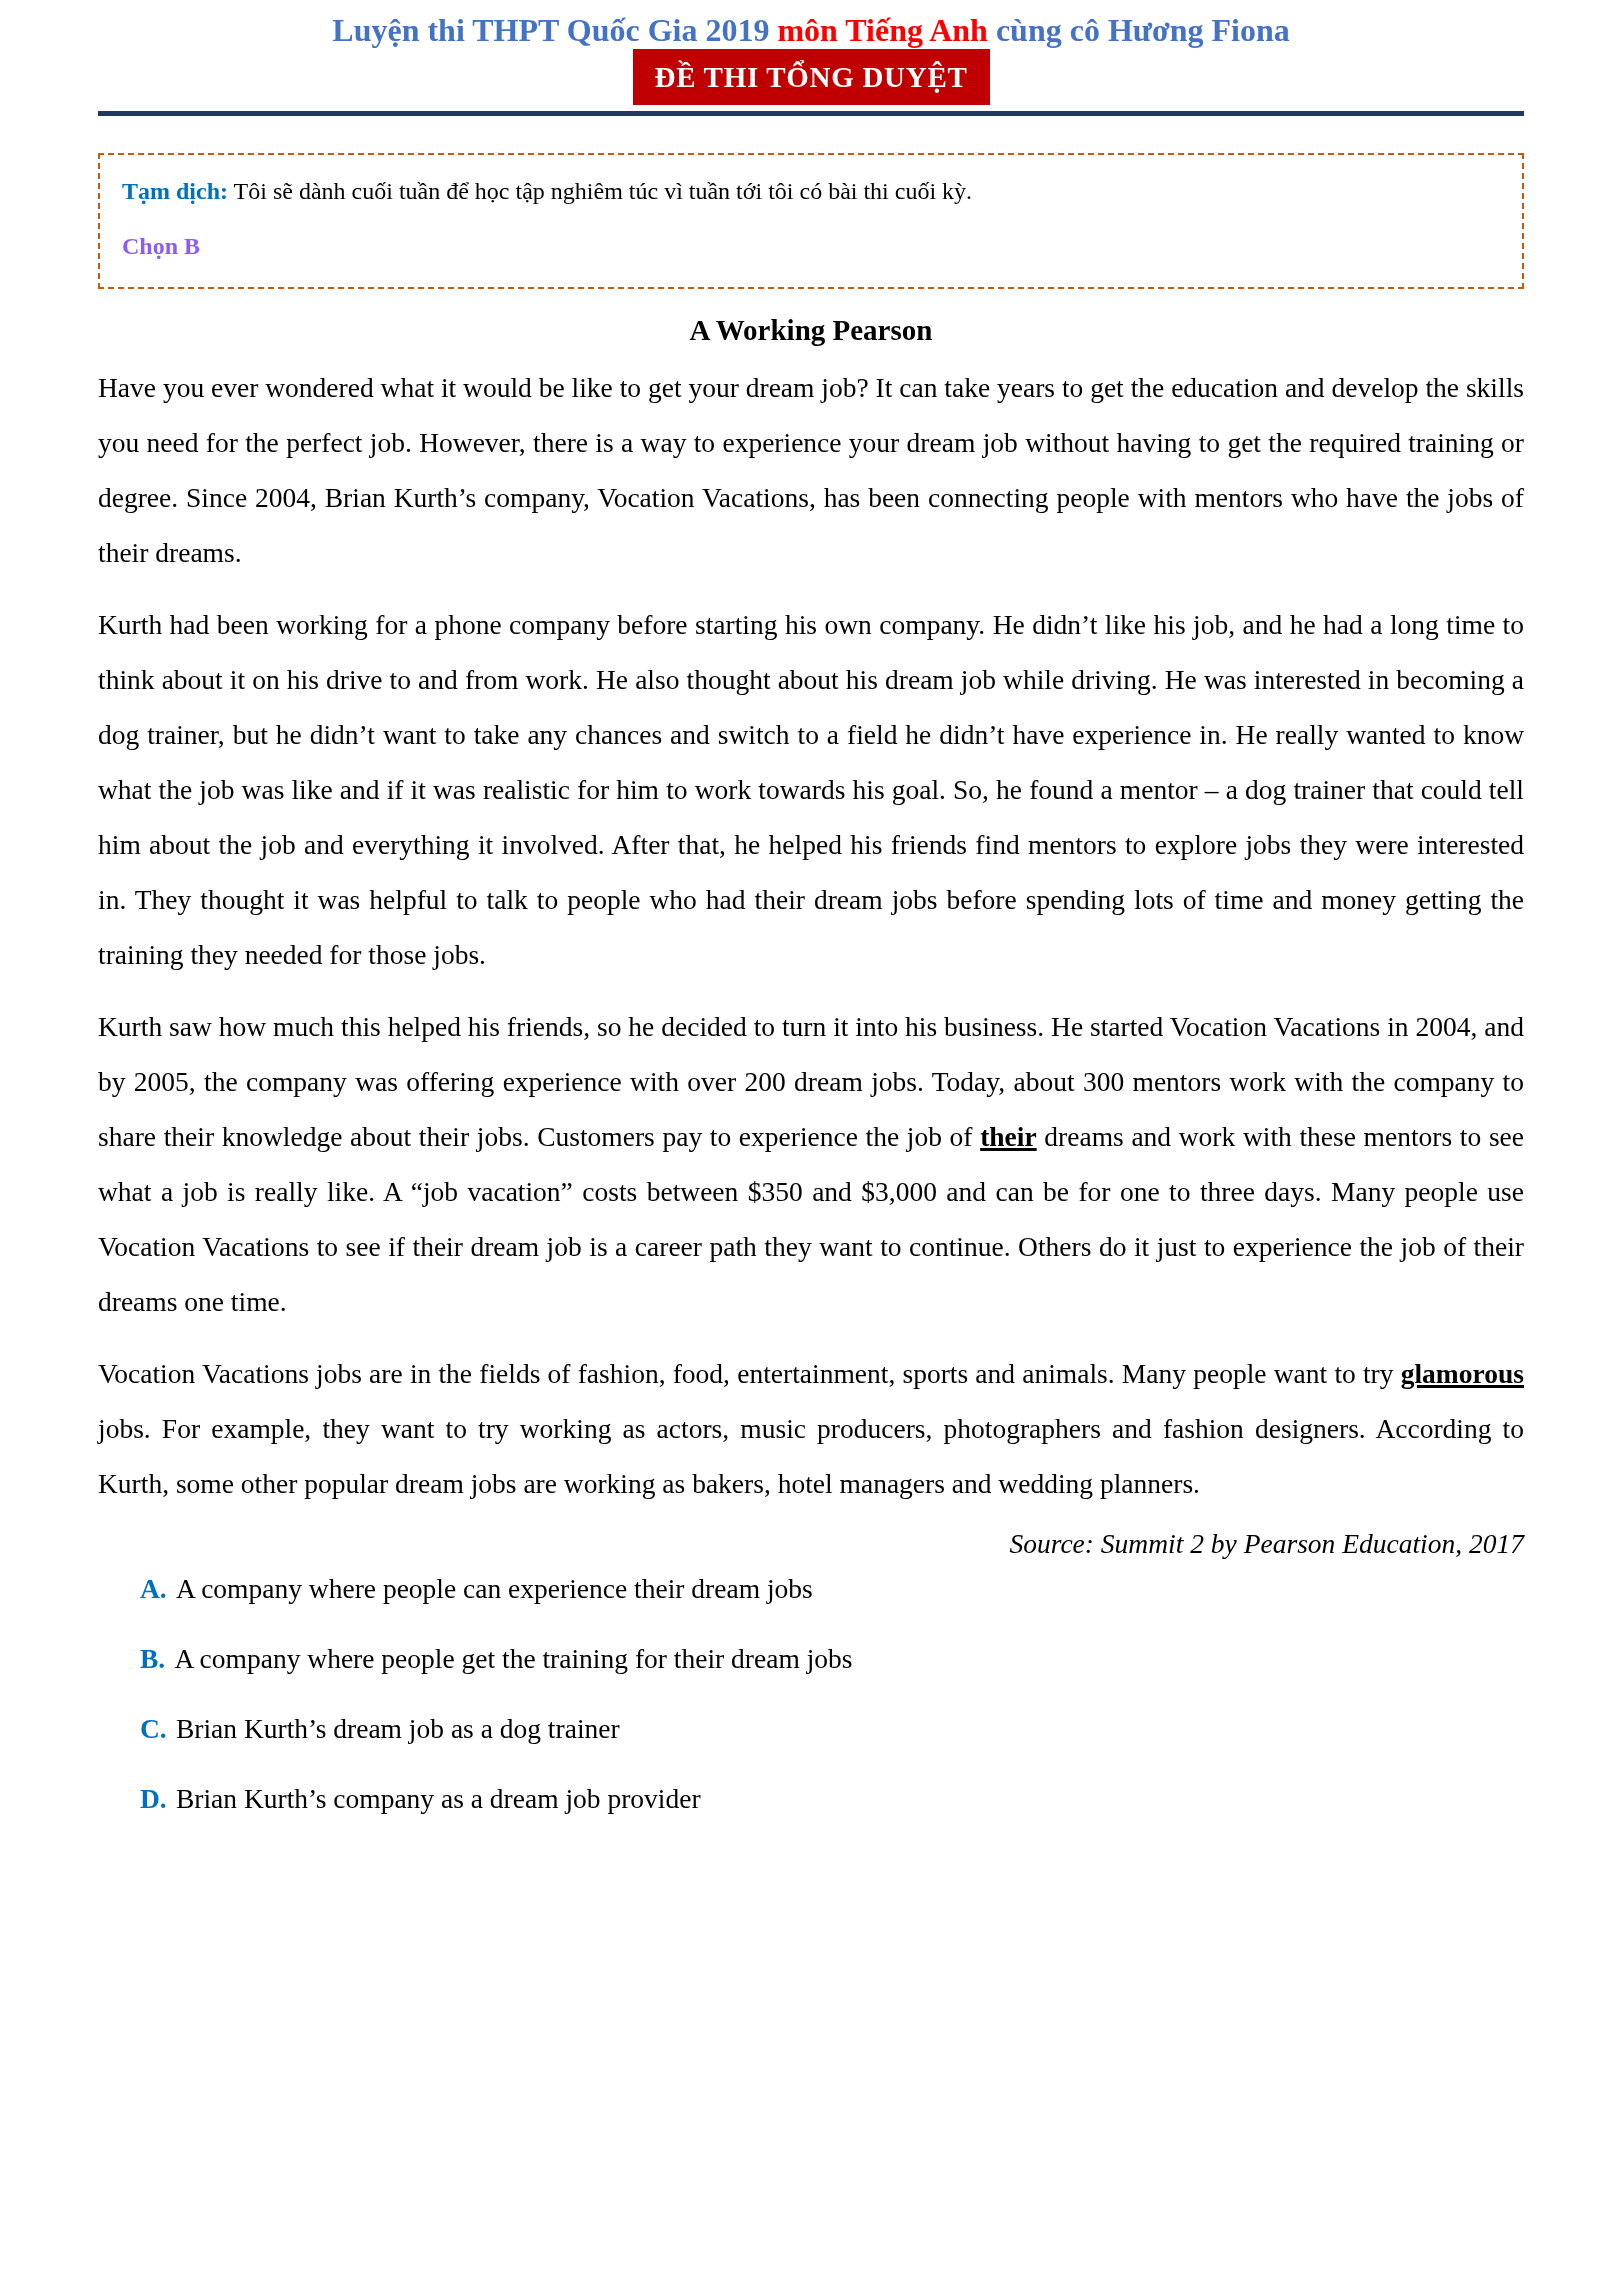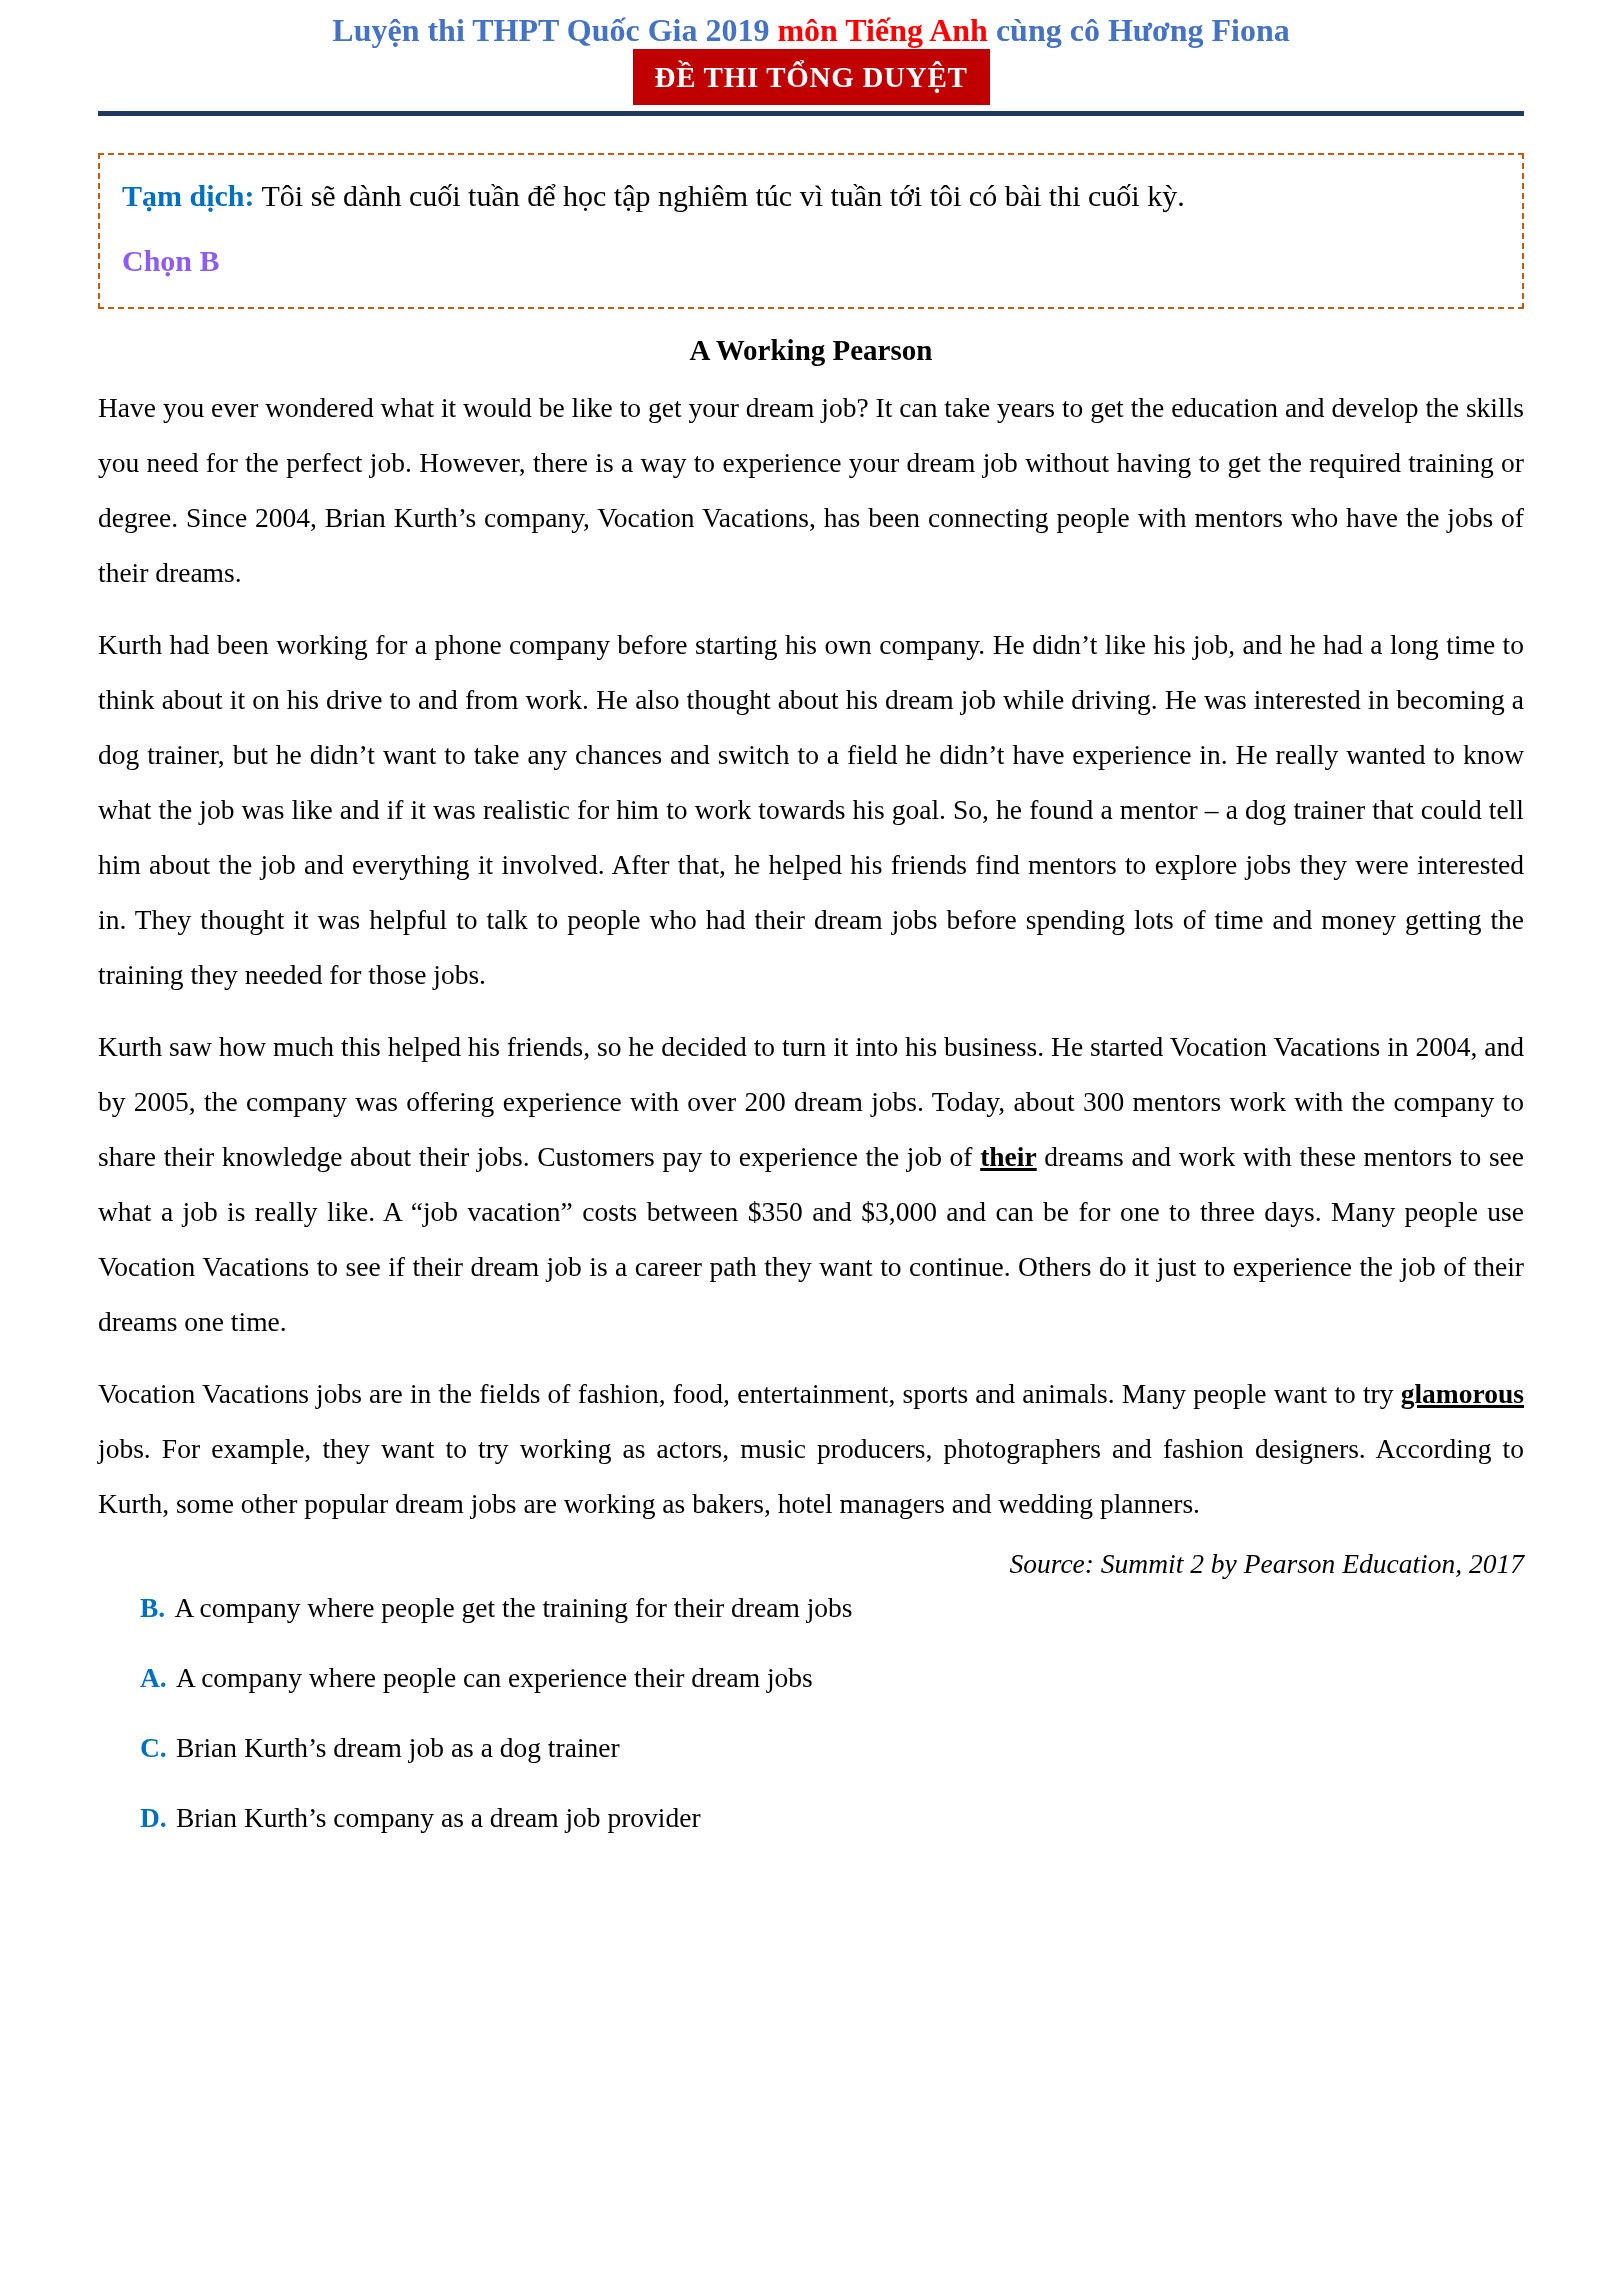--- a/index.html
+++ b/index.html
@@ -43,21 +43,21 @@
     padding: 11.8px 22px;
     letter-spacing: 0.7px;
     white-space: nowrap;
   }
 
   
   .trans-box {
     margin-top: 37px;
     border: 2.6px dashed #C55A11;
     padding: 17px 22px 22px 22px;
-    font-size: 30px;
+    font-size: 24px;
     line-height: 1.6;
   }
   .trans-label {
     color: #0070C0;
     font-weight: bold;
   }
   .chosen {
     display: block;
     margin-top: 17px;
     color: #8b5cf6;
@@ -151,24 +151,24 @@
 
   <p class="para"><span>Kurth saw how much this helped his friends, so he decided to turn it into his business. He started Vocation Vacations in 2004, and by 2005, the company was offering experience with over 200 dream jobs. Today, about 300 mentors work with the company to share their knowledge about their jobs. Customers pay to experience the job of </span><span class="emph">their</span><span> dreams and work with these mentors to see what a job is really like. A “job vacation” costs between $350 and $3,000 and can be for one to three days. Many people use Vocation Vacations to see if their dream job is a career path they want to continue. Others do it just to experience the job of their dreams one time.</span></p>
 
   <p class="para"><span>Vocation Vacations jobs are in the fields of fashion, food, entertainment, sports and animals. Many people want to try </span><span class="emph">glamorous</span><span> jobs. For example, they want to try working as actors, music producers, photographers and fashion designers. According to Kurth, some other popular dream jobs are working as bakers, hotel managers and wedding planners.</span></p>
 
   <div class="source-line">Source: Summit 2 by Pearson Education, 2017</div>
 
 
   <div class="options">
     <div class="option">
-      <span class="opt-letter">B.</span><span>A company where people get the training for their dream jobs</span>
+      <span class="opt-letter">A.</span><span>A company where people can experience their dream jobs</span>
     </div>
     <div class="option">
-      <span class="opt-letter">A.</span><span>A company where people can experience their dream jobs</span>
+      <span class="opt-letter">B.</span><span>A company where people get the training for their dream jobs</span>
     </div>
     <div class="option">
       <span class="opt-letter">C.</span><span>Brian Kurth’s dream job as a dog trainer</span>
     </div>
     <div class="option">
       <span class="opt-letter">D.</span><span>Brian Kurth’s company as a dream job provider</span>
     </div>
   </div>
 
 </div>

